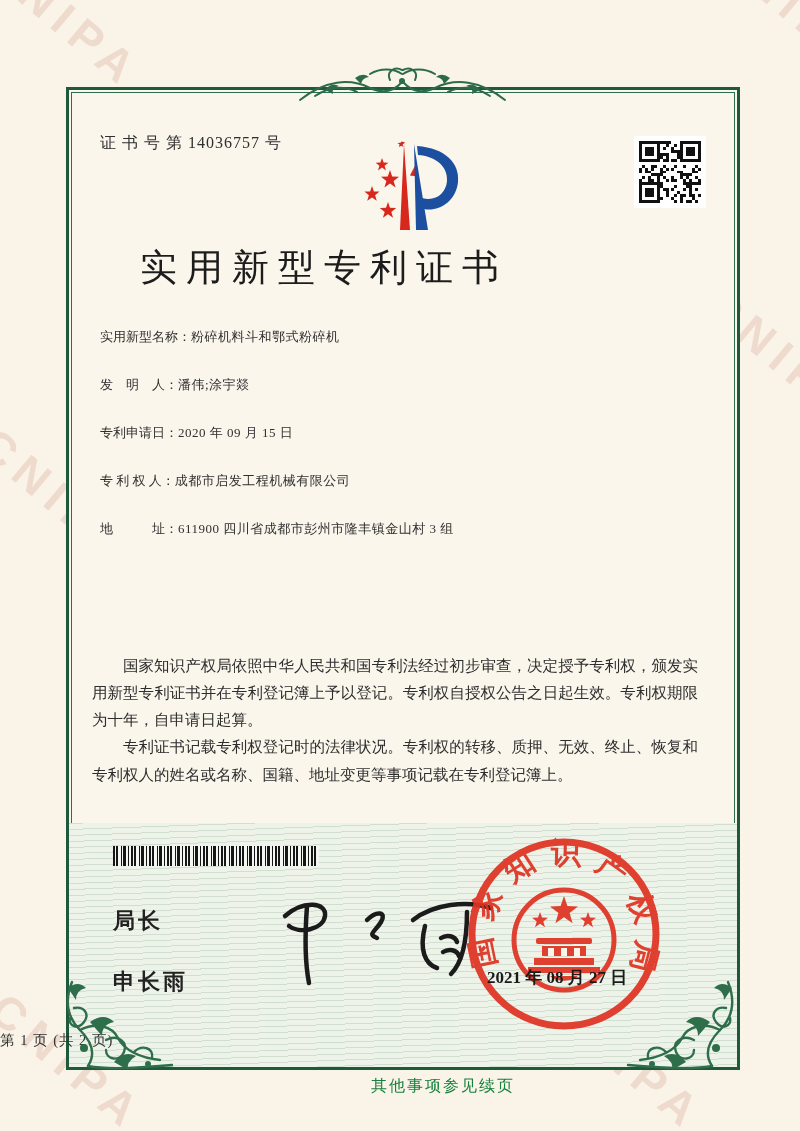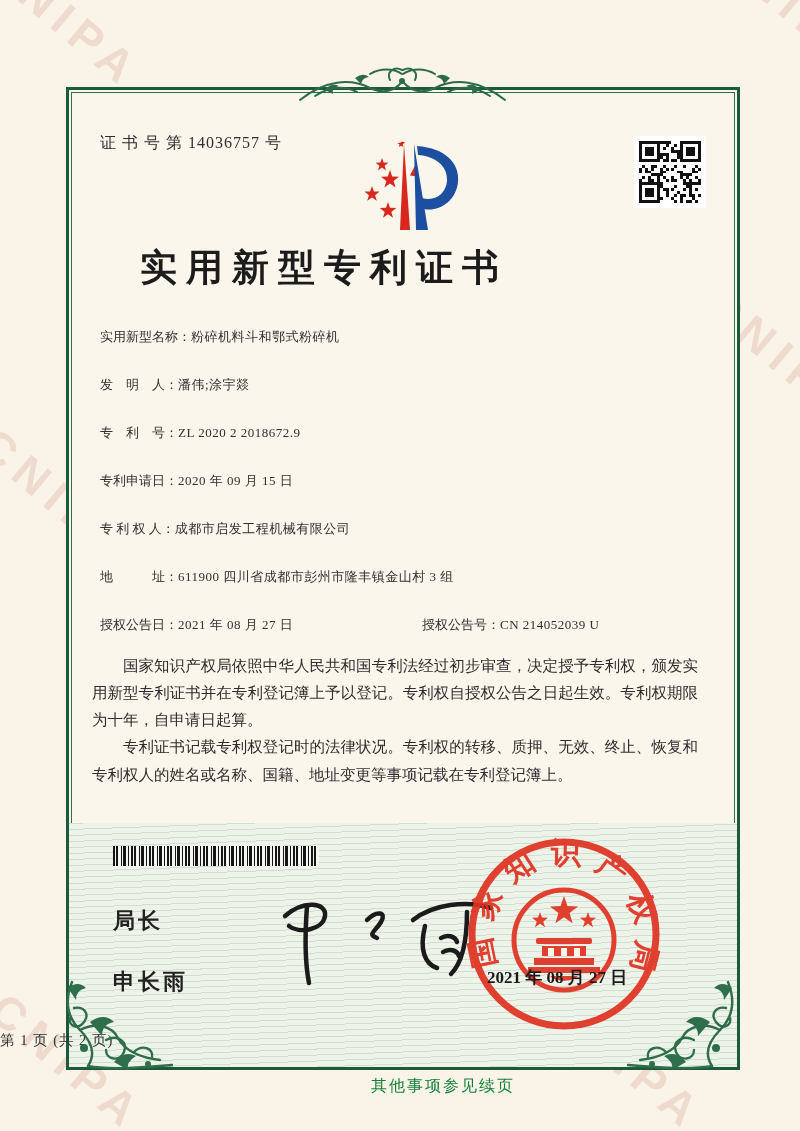--- a/index.html
+++ b/index.html
@@ -53,21 +53,21 @@
     font-size:16px;color:#2f2f2f;letter-spacing:1px;
   }
   .logo{position:absolute;left:338px;top:136px;width:130px;height:102px;}
   .qr-box{
     position:absolute;left:634px;top:136px;width:72px;height:72px;
     background:#fff;display:flex;align-items:center;justify-content:center;
   }
   .title{
     position:absolute;left:0;top:243px;width:648px;
     text-align:center;
-    font-size:37px;font-weight:bold;color:#1c1c1c;
+    font-size:37px;font-weight:normal;color:#1c1c1c;
     letter-spacing:9px;
   }
   .rows{position:absolute;left:100px;top:328px;width:610px;}
   .frow{
     position:relative;height:48px;
     font-size:13px;color:#303030;
     white-space:nowrap;
   }
   .flabel{display:inline-block;color:#303030;}
   .fvalue{color:#303030;letter-spacing:0.5px;}
@@ -333,36 +333,27 @@
     <div class="title">实用新型专利证书</div>
 
     <div class="rows">
       <div class="frow">
         <span class="flabel">实用新型名称：</span><span class="fvalue">粉碎机料斗和鄂式粉碎机</span>
       </div>
       <div class="frow">
         <span class="flabel">发　明　人：</span><span class="fvalue">潘伟;涂宇燚</span>
       </div>
       <div class="frow">
-        <span class="flabel">专　利　号：</span><span class="fvalue">ZL 2020 2 2018672.9</span>
-      </div>
-      <div class="frow">
         <span class="flabel">专利申请日：</span><span class="fvalue">2020 年 09 月 15 日</span>
       </div>
       <div class="frow">
         <span class="flabel">专 利 权 人：</span><span class="fvalue">成都市启发工程机械有限公司</span>
       </div>
       <div class="frow">
         <span class="flabel">地　　　址：</span><span class="fvalue">611900 四川省成都市彭州市隆丰镇金山村 3 组</span>
-      </div>
-      <div class="frow">
-        <span class="flabel">授权公告日：</span><span class="fvalue">2021 年 08 月 27 日</span>
-        <span class="grant-pair">
-          <span class="flabel">授权公告号：</span><span class="fvalue">CN 214052039 U</span>
-        </span>
       </div>
     </div>
 
     <div class="paras">
       <p>国家知识产权局依照中华人民共和国专利法经过初步审查，决定授予专利权，颁发实用新型专利证书并在专利登记簿上予以登记。专利权自授权公告之日起生效。专利权期限为十年，自申请日起算。</p>
       <p>专利证书记载专利权登记时的法律状况。专利权的转移、质押、无效、终止、恢复和专利权人的姓名或名称、国籍、地址变更等事项记载在专利登记簿上。</p>
     </div>
 
     <div class="barcode"></div>
 

